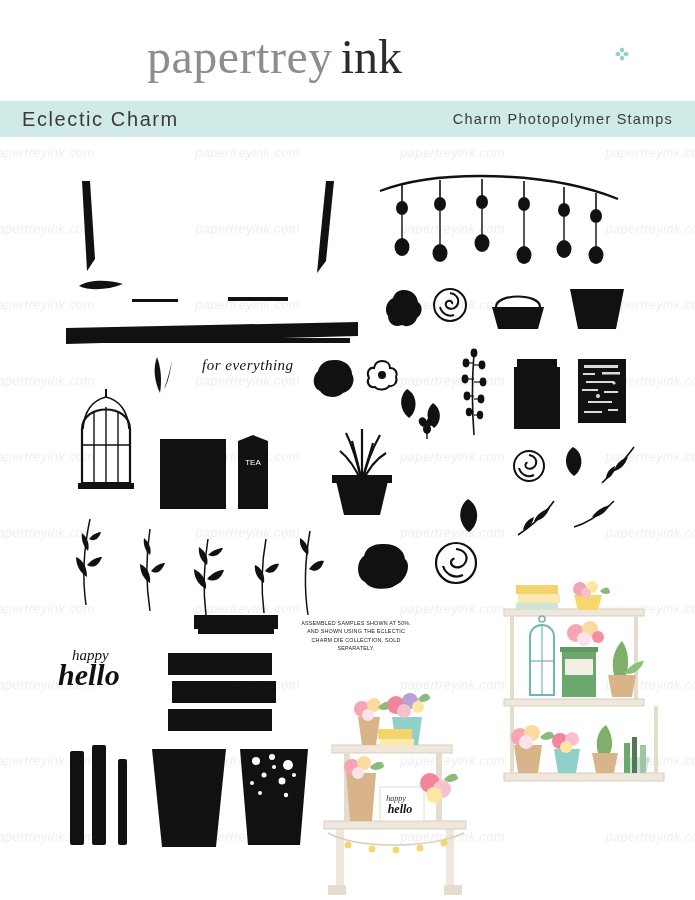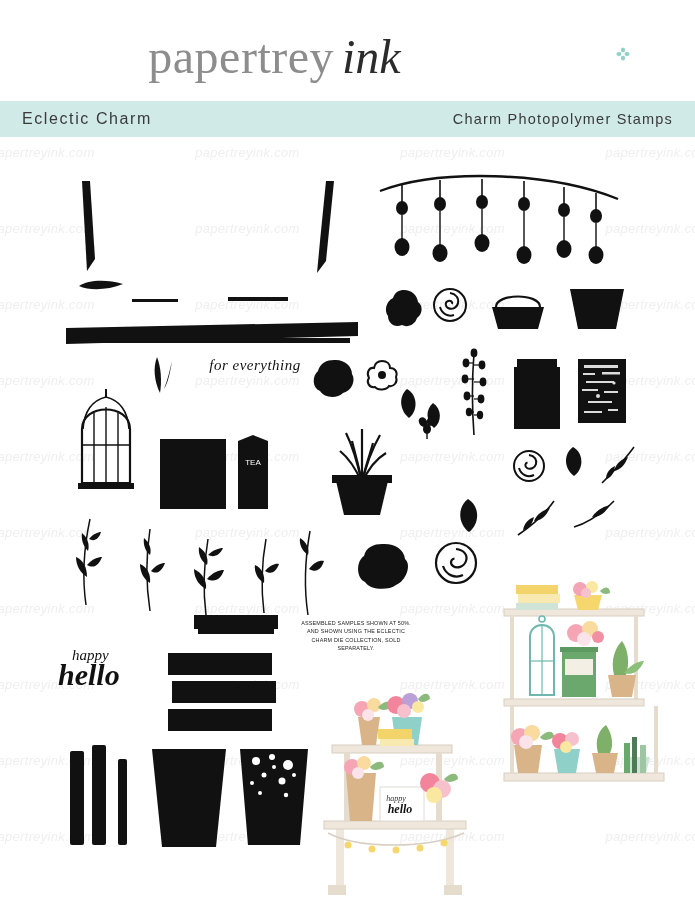--- a/index.html
+++ b/index.html
@@ -12,37 +12,37 @@
     height: 900px;
     position: relative;
     overflow: hidden;
     font-family: "Liberation Sans", sans-serif;
     color: #222;
   }
 
   
   .logo-wrap {
     position: absolute;
-    top: 29px;
+    top: 21px;
     left: 0;
     width: 549px;
     height: 70px;
     display: flex;
+    align-items: center;
     justify-content: center;
   }
   .logo-text {
     font-family: "Liberation Serif", serif;
     font-size: 48px;
     letter-spacing: 0.5px;
     color: #8d8d8d;
     font-weight: 400;
   }
   .logo-ink {
     font-family: "Liberation Serif", serif;
-    font-style: italic;
     font-size: 48px;
     color: #2b2b2b;
     margin-left: 8px;
     font-weight: 400;
   }
   .logo-flower {
     position: absolute;
     left: 468px;
     top: 18px;
     width: 14px;
@@ -57,21 +57,21 @@
     width: 695px;
     height: 36px;
     background: #cfeae7;
     display: flex;
     align-items: center;
     justify-content: space-between;
     box-sizing: border-box;
     padding: 0 22px;
   }
   .title-left {
-    font-size: 16px;
+    font-size: 20px;
     letter-spacing: 1.6px;
     color: #3a3a3a;
   }
   .title-right {
     font-size: 14.5px;
     letter-spacing: 1.2px;
     color: #3a3a3a;
   }
 
   
@@ -350,21 +350,21 @@
   </div>
 
   <div class="stamp" style="left:148px;top:218px;">
     <svg width="26" height="40" viewBox="0 0 26 40">
       <path d="M12 38 C6 26 5 12 9 2 C13 12 14 26 12 38 Z" fill="#111"></path>
       <path d="M16 34 C20 24 22 14 24 6 C22 18 20 28 16 34 Z" fill="#111"></path>
     </svg>
   </div>
 
   <div class="stamp" style="left:188px;top:222px;width:120px;">
-    <div class="thanks-sub" style="margin-left:14px;margin-top:-2px;text-align:center;">for everything</div>
+    <div class="thanks-sub" style="margin-left:14px;margin-top:-2px;">for everything</div>
   </div>
 
   <div class="stamp" style="left:312px;top:222px;">
     <svg width="44" height="40" viewBox="0 0 44 40">
       <path d="M22 1 C32 0 40 7 40 15 C44 21 40 32 31 34 C25 40 12 39 8 32 C0 29 0 17 6 12 C8 4 15 1 22 1 Z" fill="#111"></path>
     </svg>
   </div>
 
   <div class="stamp" style="left:364px;top:222px;">
     <svg width="36" height="34" viewBox="0 0 36 34">

